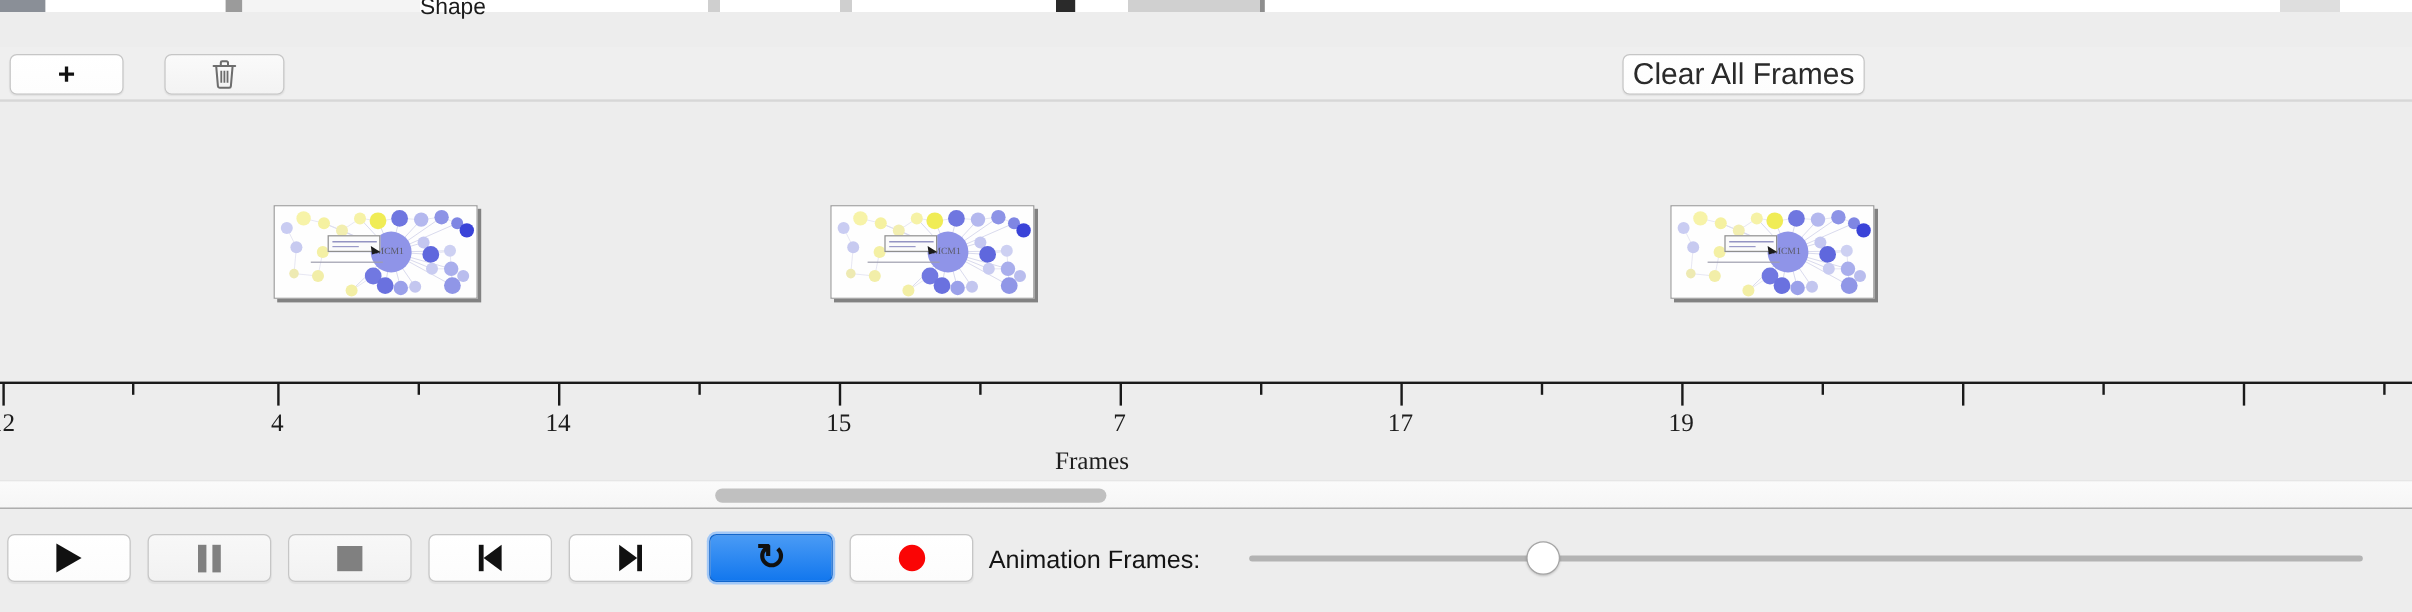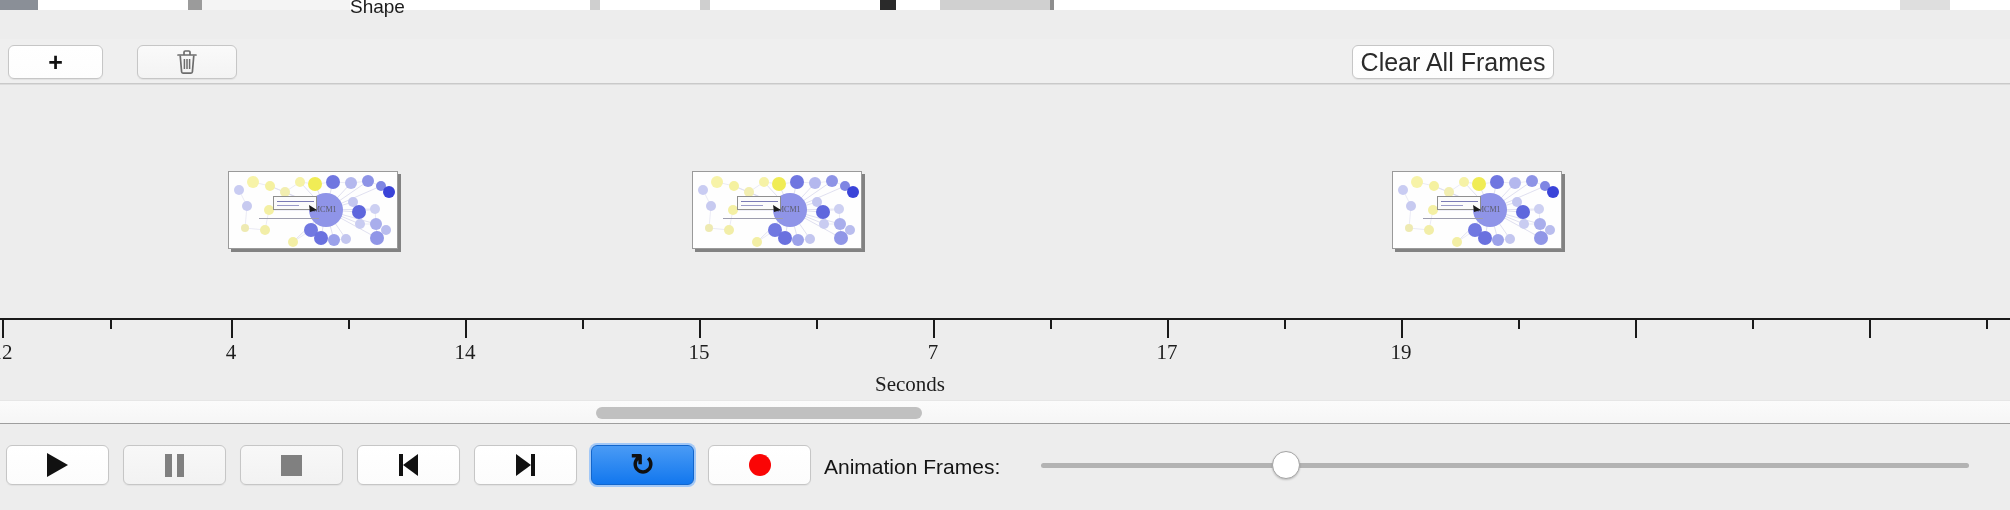--- a/index.html
+++ b/index.html
@@ -493,21 +493,21 @@
         <div class="tick minor" style="left: 348px;"></div>
         <div class="tick minor" style="left: 582px;"></div>
         <div class="tick minor" style="left: 816px;"></div>
         <div class="tick minor" style="left: 1050px;"></div>
         <div class="tick minor" style="left: 1284px;"></div>
         <div class="tick minor" style="left: 1518px;"></div>
         <div class="tick minor" style="left: 1752px;"></div>
         <div class="tick minor" style="left: 1986px;"></div>
       </div>
     <div class="axis-title">
-      <span>Seconds</span>
+      <span>Frames</span>
     </div>
   </div>
 
   <div class="hscroll">
     <div class="hscroll-thumb" id="hthumb" style="left: 596px; width: 326px;"></div>
   </div>
 
   <div class="controlbar">
     <div id="ctrl-host">
         <div class="ct-btn" style="left: 6px;">

